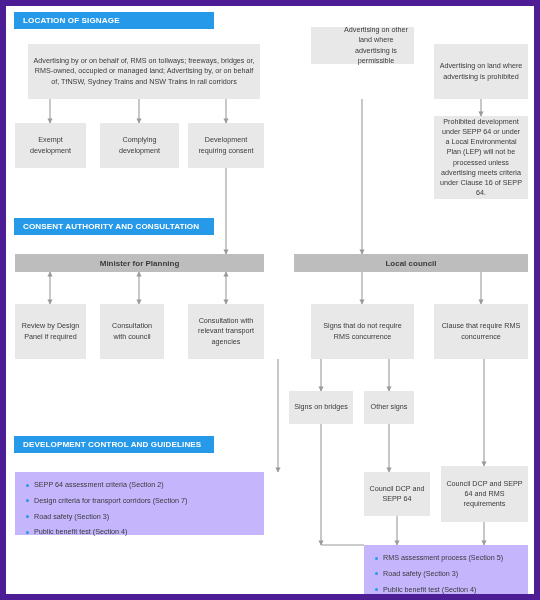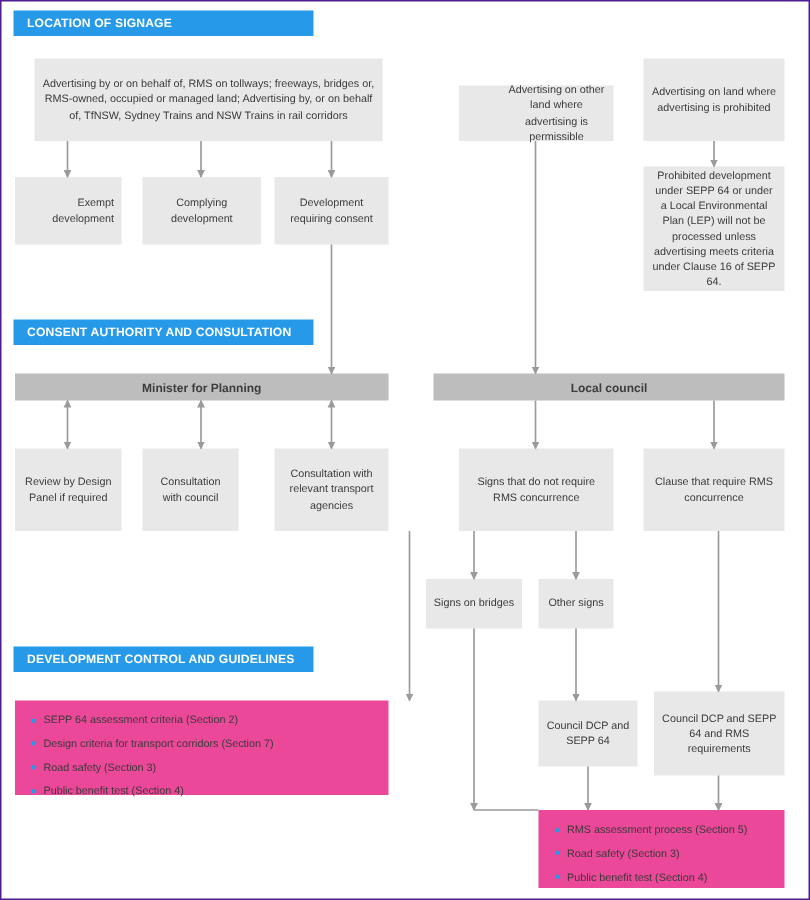--- a/index.html
+++ b/index.html
@@ -8,21 +8,21 @@
     background: #ffffff;
   }
   body {
     font-family: "Liberation Sans", sans-serif;
   }
   #page {
     position: relative;
     width: 540px;
     height: 600px;
     background: #ffffff;
-    border: 1px solid #4c1d95;
+    border: 6px solid #4c1d95;
     box-sizing: border-box;
     overflow: hidden;
   }
   .node {
     position: absolute;
     box-sizing: border-box;
     background: #e8e8e8;
     color: #3a3a3a;
     font-size: 7.2px;
     line-height: 1.42;
@@ -52,21 +52,21 @@
     font-size: 8px;
     font-weight: bold;
     display: flex;
     align-items: center;
     justify-content: center;
     text-align: center;
   }
   .bullets {
     position: absolute;
     box-sizing: border-box;
-    background: #ec4899;
+    background: #c4b5fd;
     color: #3a3a3a;
     font-size: 7.2px;
     line-height: 1.5;
     padding: 8px 10px 0 8px;
   }
   .bullets ul {
     margin: 0;
     padding: 0 0 0 11px;
     list-style: none;
   }
@@ -103,29 +103,29 @@
   </div>
 
   <div class="banner" style="left:8px; top:430px; width:200px; height:17px;">
     <span>DEVELOPMENT CONTROL AND GUIDELINES</span>
   </div>
 
   <div class="node" style="left:22px; top:38px; width:232px; height:55px;">
     <span>Advertising by or on behalf of, RMS on tollways; freeways, bridges or, RMS-owned, occupied or managed land; Advertising by, or on behalf of, TfNSW, Sydney Trains and NSW Trains in rail corridors</span>
   </div>
 
-  <div class="node" style="left:305px; top:56px; width:103px; height:37px;padding-left:32px;">
+  <div class="node" style="left:305px; top:21px; width:103px; height:37px;padding-left:32px;">
     <span>Advertising on other land where advertising is permissible</span>
   </div>
 
   <div class="node" style="left:428px; top:38px; width:94px; height:55px;">
     <span>Advertising on land where advertising is prohibited</span>
   </div>
 
-  <div class="node" style="left:9px; top:117px; width:71px; height:45px;text-align:right;">
+  <div class="node" style="left:9px; top:117px; width:71px; height:45px;">
     <span>Exempt development</span>
   </div>
 
   <div class="node" style="left:94px; top:117px; width:79px; height:45px;">
     <span>Complying development</span>
   </div>
 
   <div class="node" style="left:182px; top:117px; width:76px; height:45px;">
     <span>Development requiring consent</span>
   </div>

